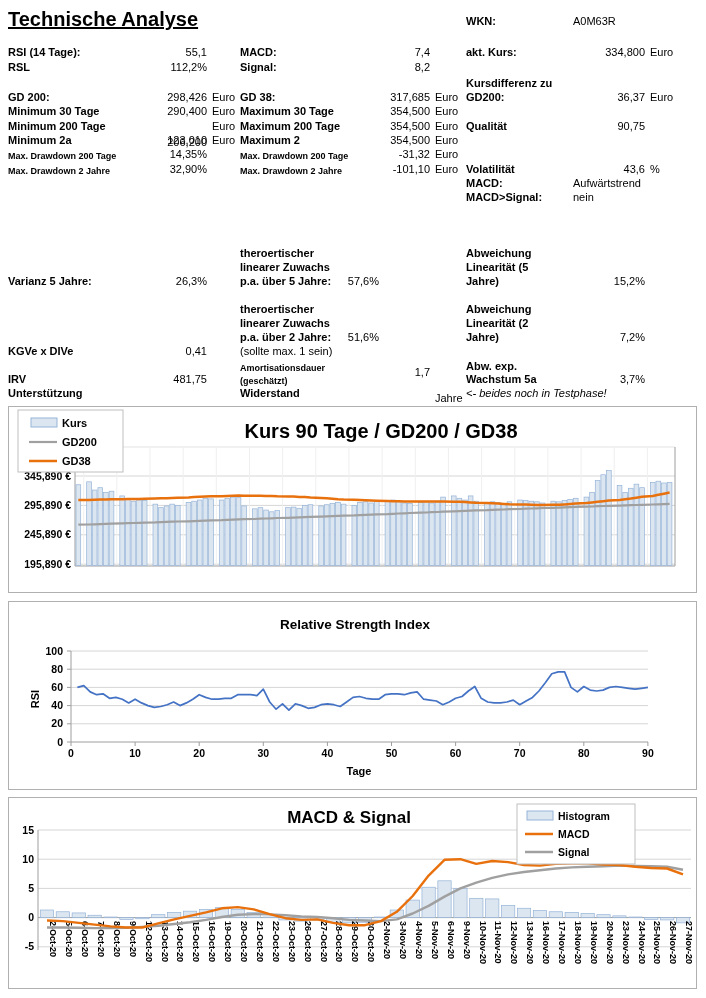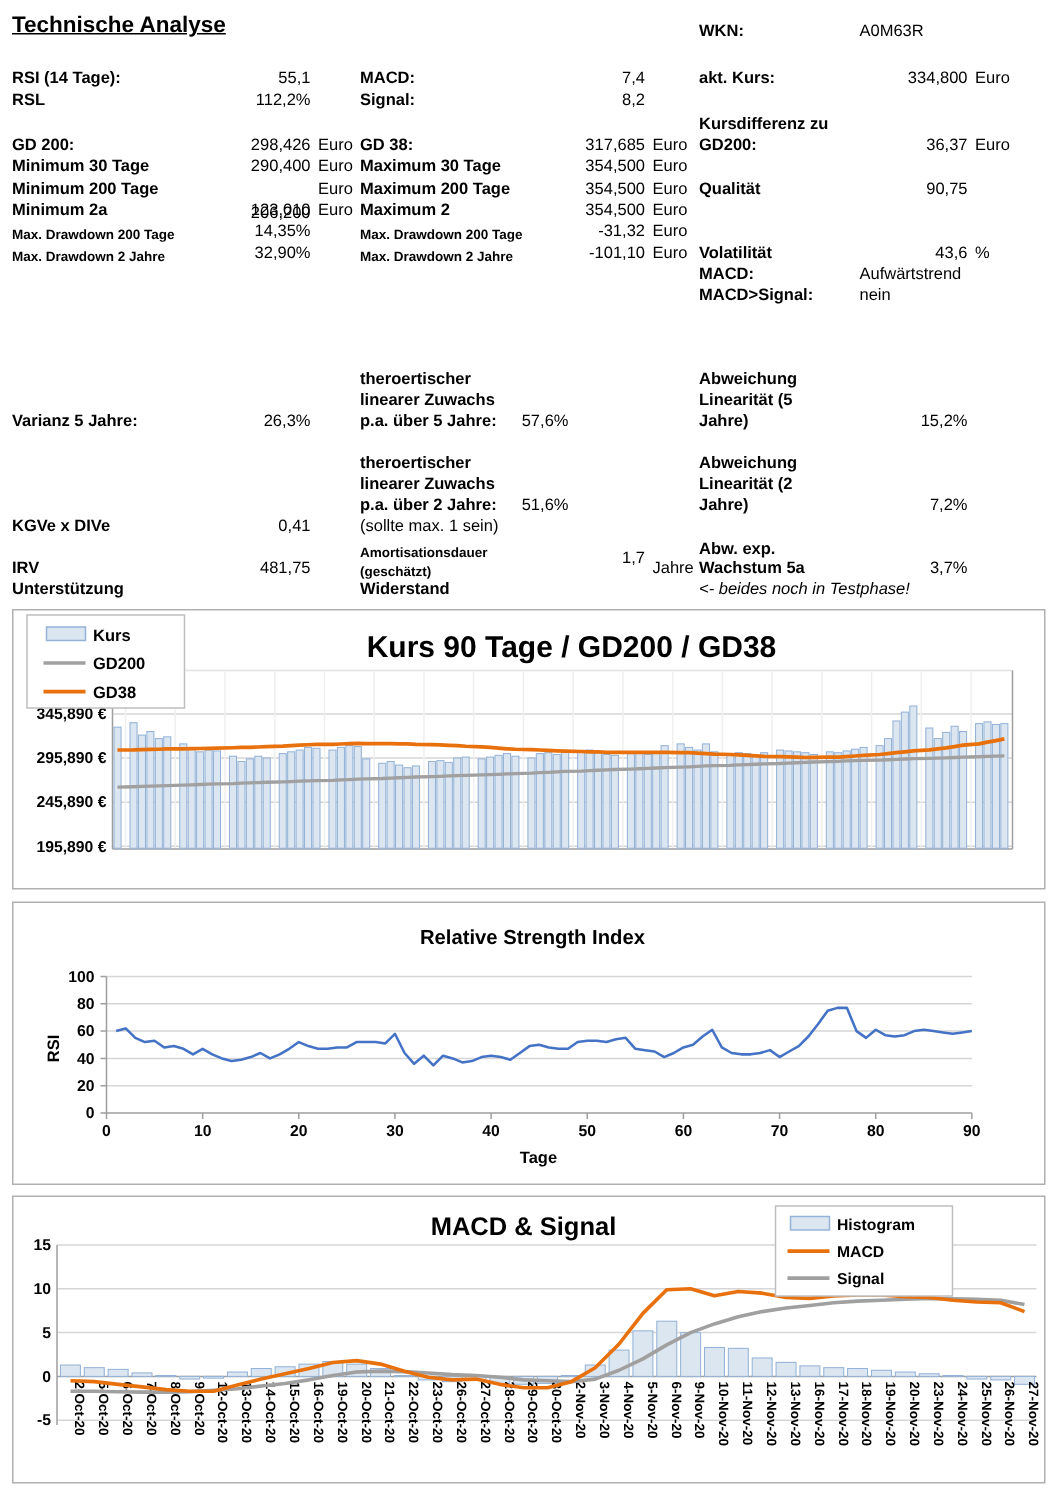--- a/index.html
+++ b/index.html
@@ -1,17 +1,17 @@
 <!DOCTYPE html>
 <html><head>
 <meta charset="utf-8">
 <style>
   html,body{margin:0;padding:0;background:#ffffff;}
   body{width:706px;height:998px;position:relative;font-family:"Liberation Sans",sans-serif;color:#000;overflow:hidden;}
-  #page-title{position:absolute;left:8px;top:8px;font-size:15px;font-weight:700;text-decoration:underline;text-align:center;}
+  #page-title{position:absolute;left:8px;top:8px;font-size:20px;font-weight:700;text-decoration:underline;text-align:center;}
   #stats-panel{position:absolute;left:0;top:0;width:568px;height:404px;}
   .cell{position:absolute;font-size:11px;line-height:13px;white-space:nowrap;}
   .l1{left:8px;width:150px;font-weight:700;}
   .v1{left:140px;width:67px;text-align:right;}
   .u1{left:212px;width:40px;}
   .l2{left:240px;width:160px;font-weight:700;}
   .v2{left:350px;width:80px;text-align:right;}
   .u2{left:435px;width:45px;}
   .v2b{left:333px;width:46px;text-align:right;}
   .l3{left:466px;width:115px;font-weight:700;}
@@ -113,21 +113,21 @@
     <span class="cell v3" style="top: 331px;">7,2%</span>
     <span class="cell l1" style="top: 345px;">KGVe x DIVe</span>
     <span class="cell v1" style="top: 345px;">0,41</span>
     <span class="cell l2 nb" style="top: 345px;">(sollte max. 1 sein)</span>
     <span class="cell l2 sm" style="top: 360px;">Amortisationsdauer</span>
     <span class="cell l3" style="top: 360px;">Abw. exp.</span>
     <span class="cell l1" style="top: 373px;">IRV</span>
     <span class="cell v1" style="top: 373px;">481,75</span>
     <span class="cell l2 sm" style="top: 373px;">(geschätzt)</span>
     <span class="cell v2" style="top: 366px;">1,7</span>
-    <span class="cell u2" style="top: 373px;">Jahre</span>
+    <span class="cell u2" style="top: 392px;">Jahre</span>
     <span class="cell l3" style="top: 373px;">Wachstum 5a</span>
     <span class="cell v3" style="top: 373px;">3,7%</span>
     <span class="cell l1" style="top: 387px;">Unterstützung</span>
     <span class="cell l2" style="top: 387px;">Widerstand</span>
     <span class="cell l3 it" style="top: 387px;">&lt;- beides noch in Testphase!</span>
   </div>
 <div id="chart-kurs" class="chartbox">
     <svg width="687" height="185" viewBox="0 0 687 185">
       <g>
         <line x1="66" y1="40" x2="666" y2="40" stroke="#e3e3e3" stroke-width="1"></line>

